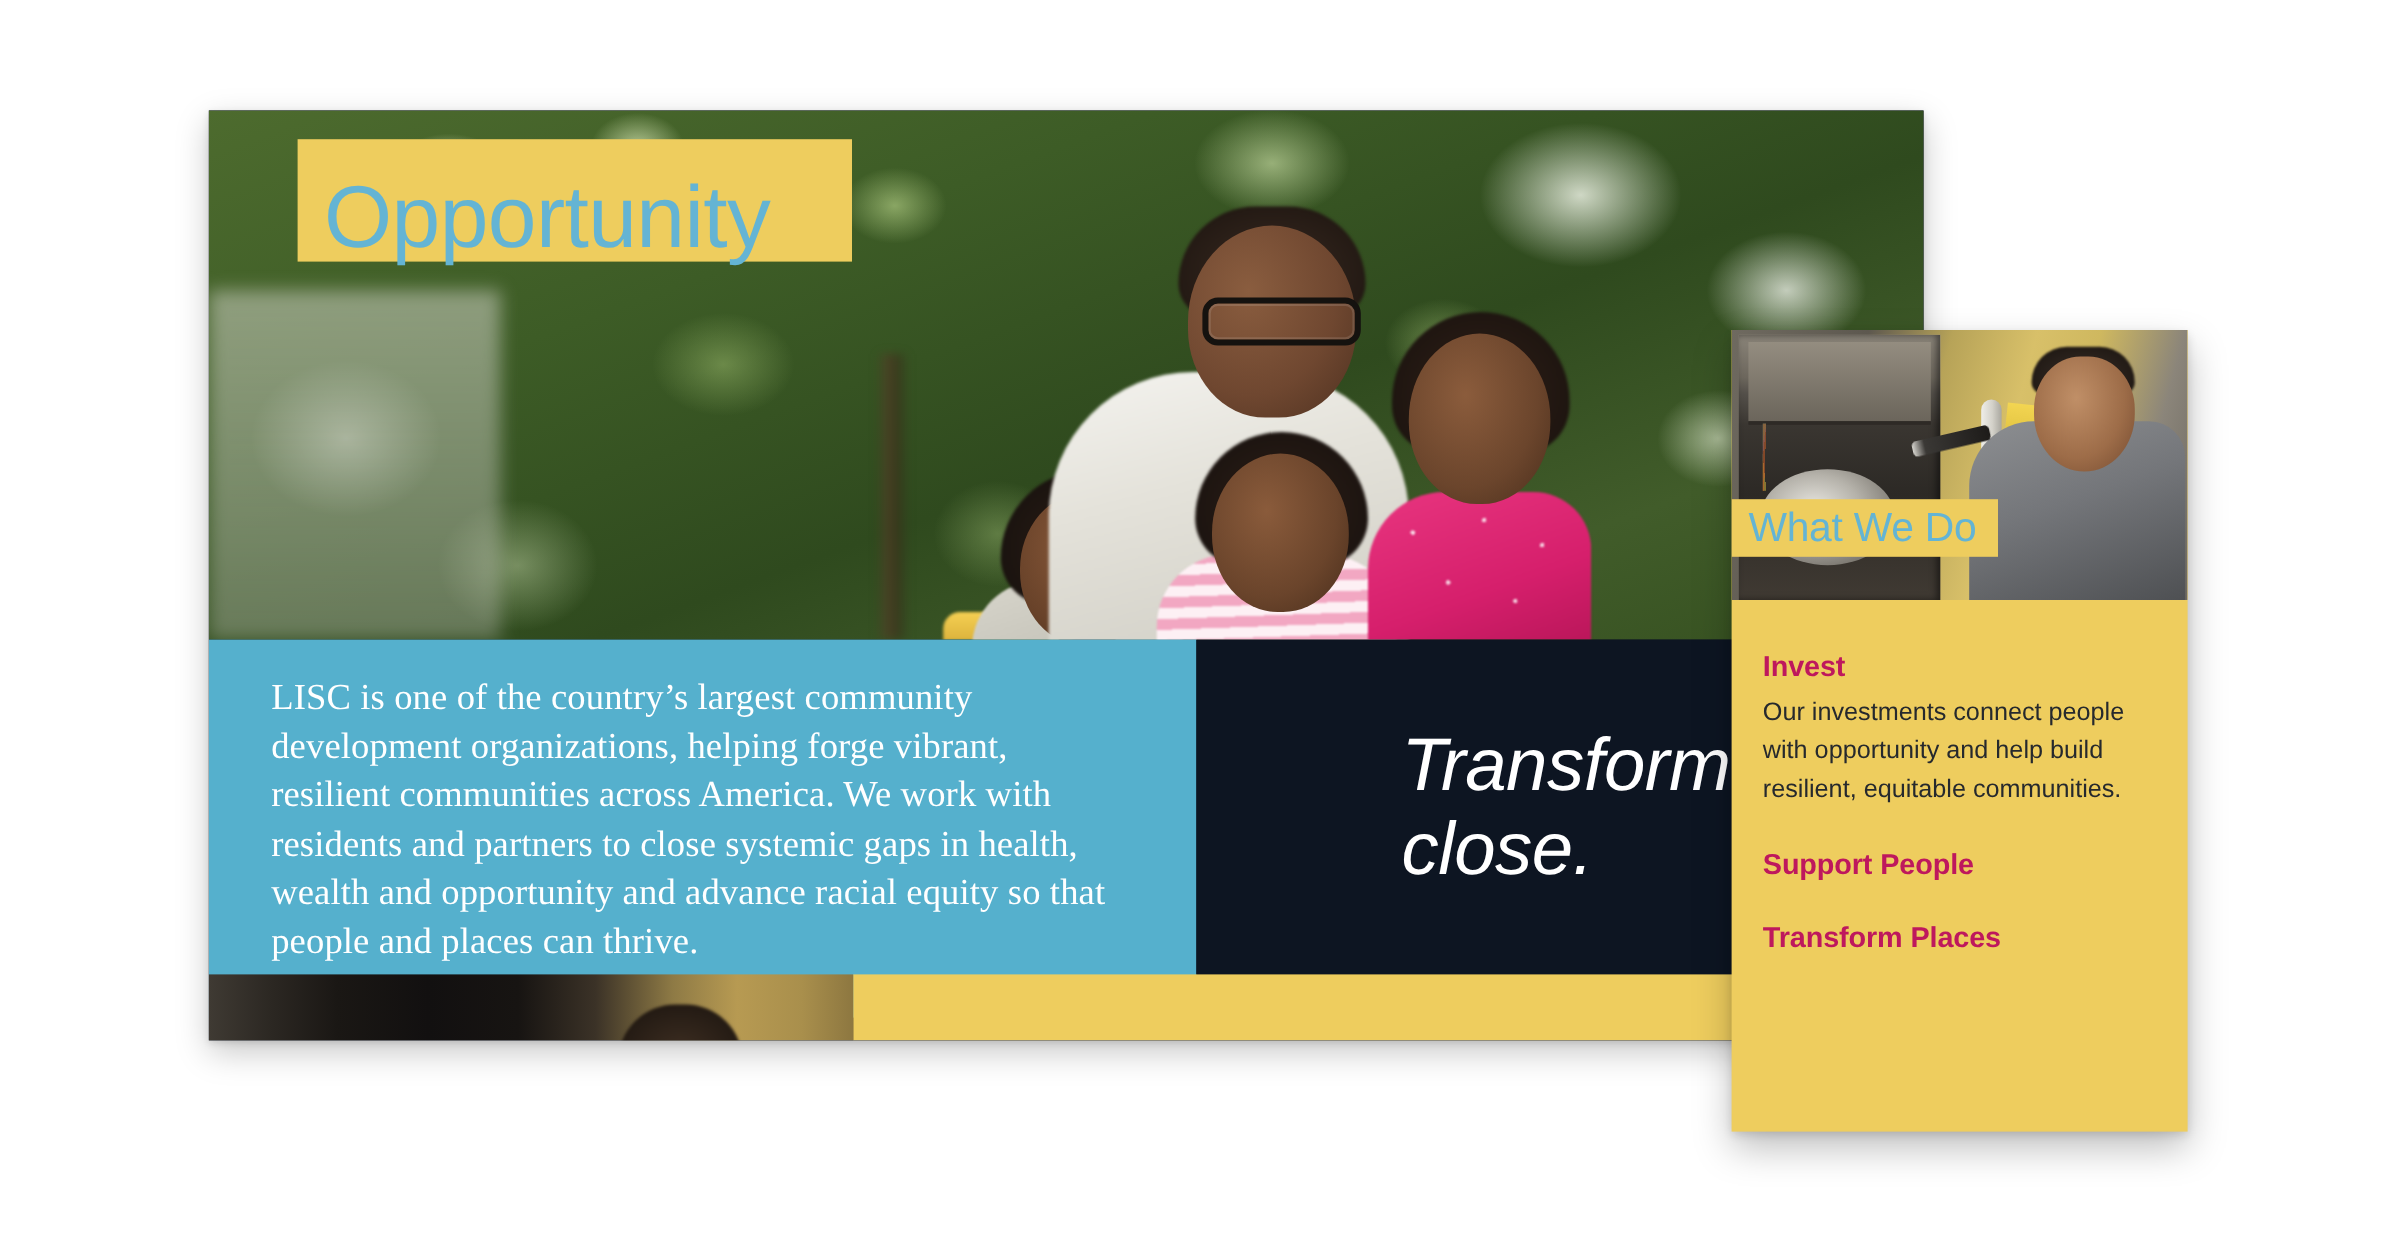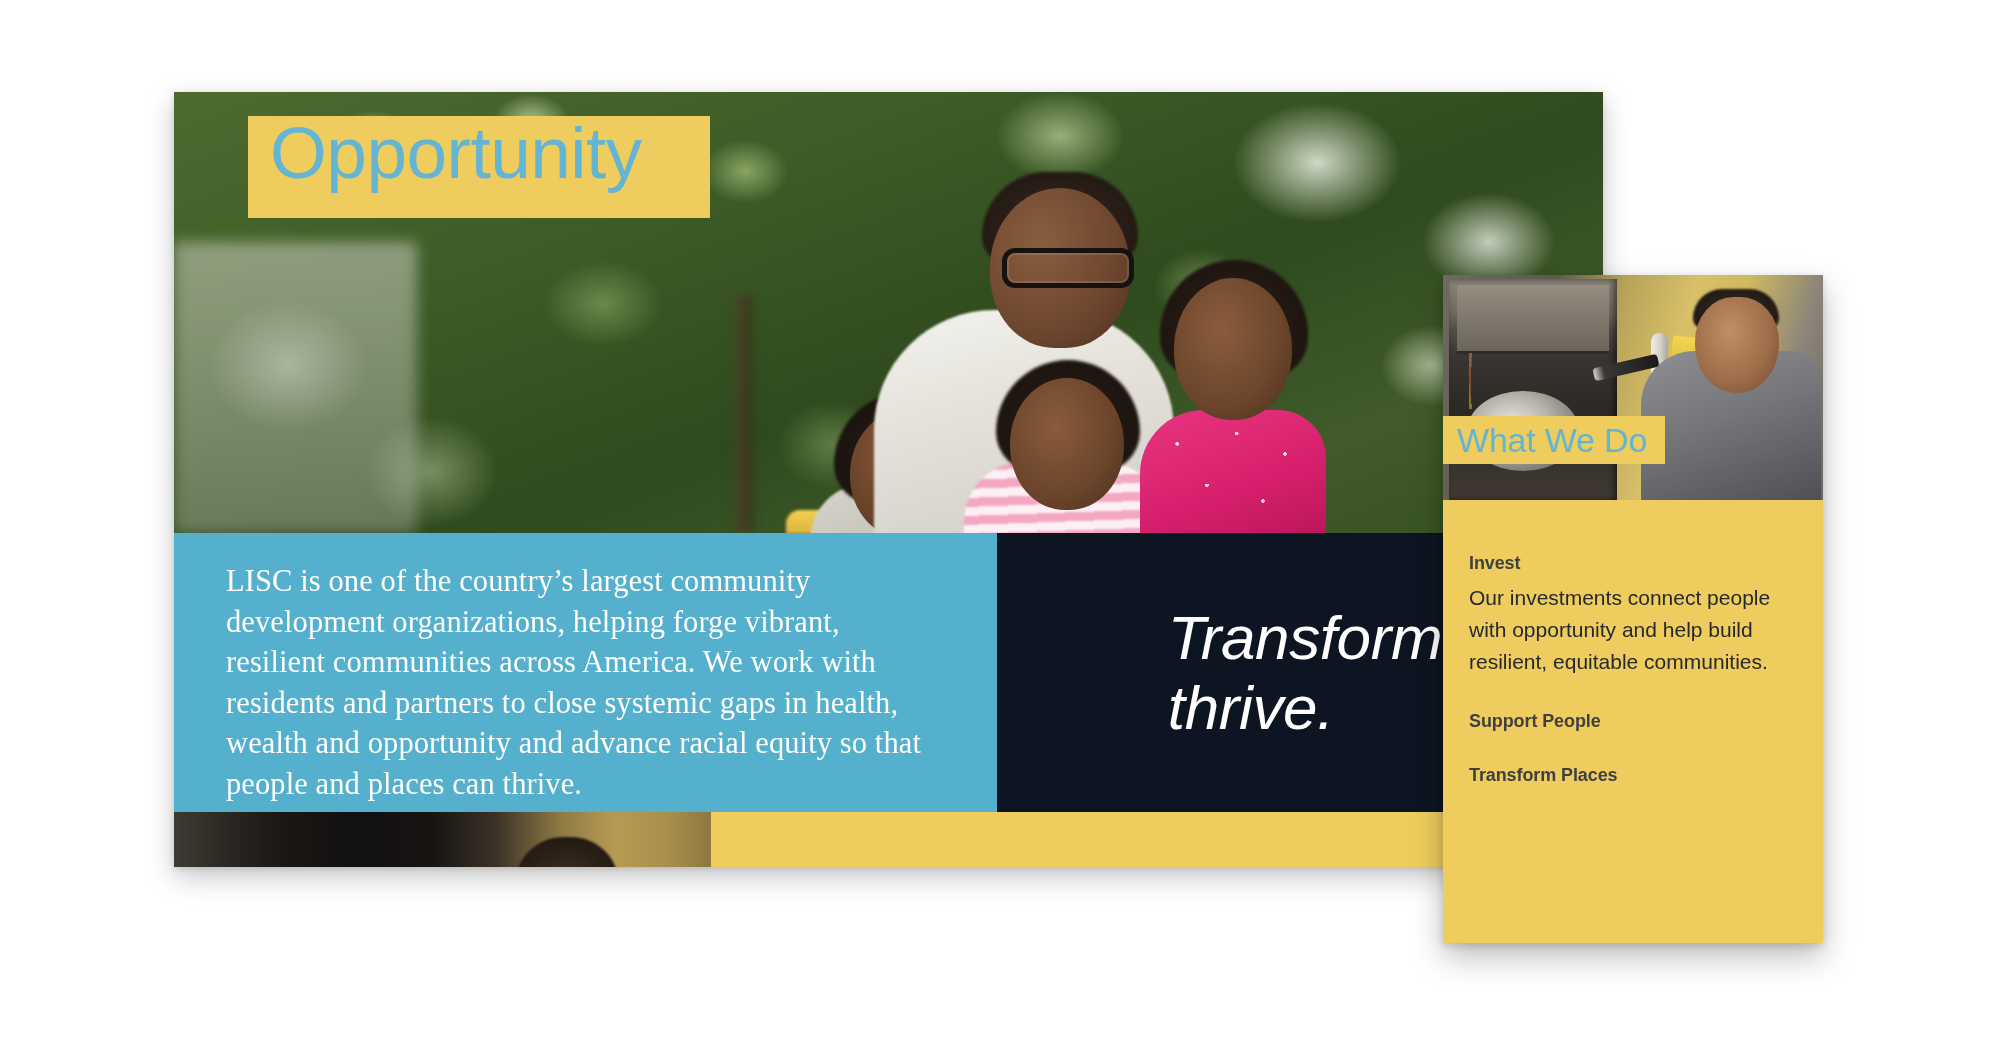--- a/index.html
+++ b/index.html
@@ -174,21 +174,21 @@
 
   
   #opportunity-banner {
     position: absolute;
     left: 74px;
     top: 24px;
     width: 462px;
     height: 102px;
     background: #eecd5e;
     display: flex;
-    align-items: flex-start;
+    align-items: flex-end;
     padding-left: 22px;
     box-sizing: border-box;
   }
   #opportunity-title {
     font-size: 73px;
     line-height: 1;
     color: #64b4d4;
     font-weight: 400;
     letter-spacing: -0.5px;
     white-space: nowrap;
@@ -387,24 +387,24 @@
     position: absolute;
     left: 0;
     top: 225px;
     width: 380px;
     height: 455px;
     box-sizing: border-box;
     padding: 36px 30px 0 26px;
   }
   .wwd-item { margin-bottom: 33px; }
   .wwd-heading {
-    font-size: 18px;
+    font-size: 24px;
     font-weight: bold;
-    color: #404040;
-    margin: 17px 0 8px 0;
+    color: #be185d;
+    margin: 6px 0 8px 0;
     letter-spacing: -0.1px;
   }
   .wwd-desc {
     font-size: 21px;
     line-height: 1.53;
     color: #26292d;
     margin: 0;
   }
 </style>
 </head>
@@ -440,21 +440,21 @@
     </div>
   </div>
 
   <div id="blue-panel">
     <p id="mission-text">LISC is one of the country’s largest community development organizations, helping forge vibrant, resilient communities across America. We work with residents and partners to close systemic gaps in health, wealth and opportunity and advance racial equity so that people and places can thrive.</p>
   </div>
 
   <div id="dark-panel">
     <h2 id="transform-heading">
       <span>Transform</span><br>
-      <span>thrive.</span>
+      <span>close.</span>
     </h2>
   </div>
 
   <div id="bottom-band">
     <div id="bottom-photo-strip">
       <div id="bottom-photo-head"></div>
     </div>
     <div id="bottom-yellow"></div>
   </div>
 

